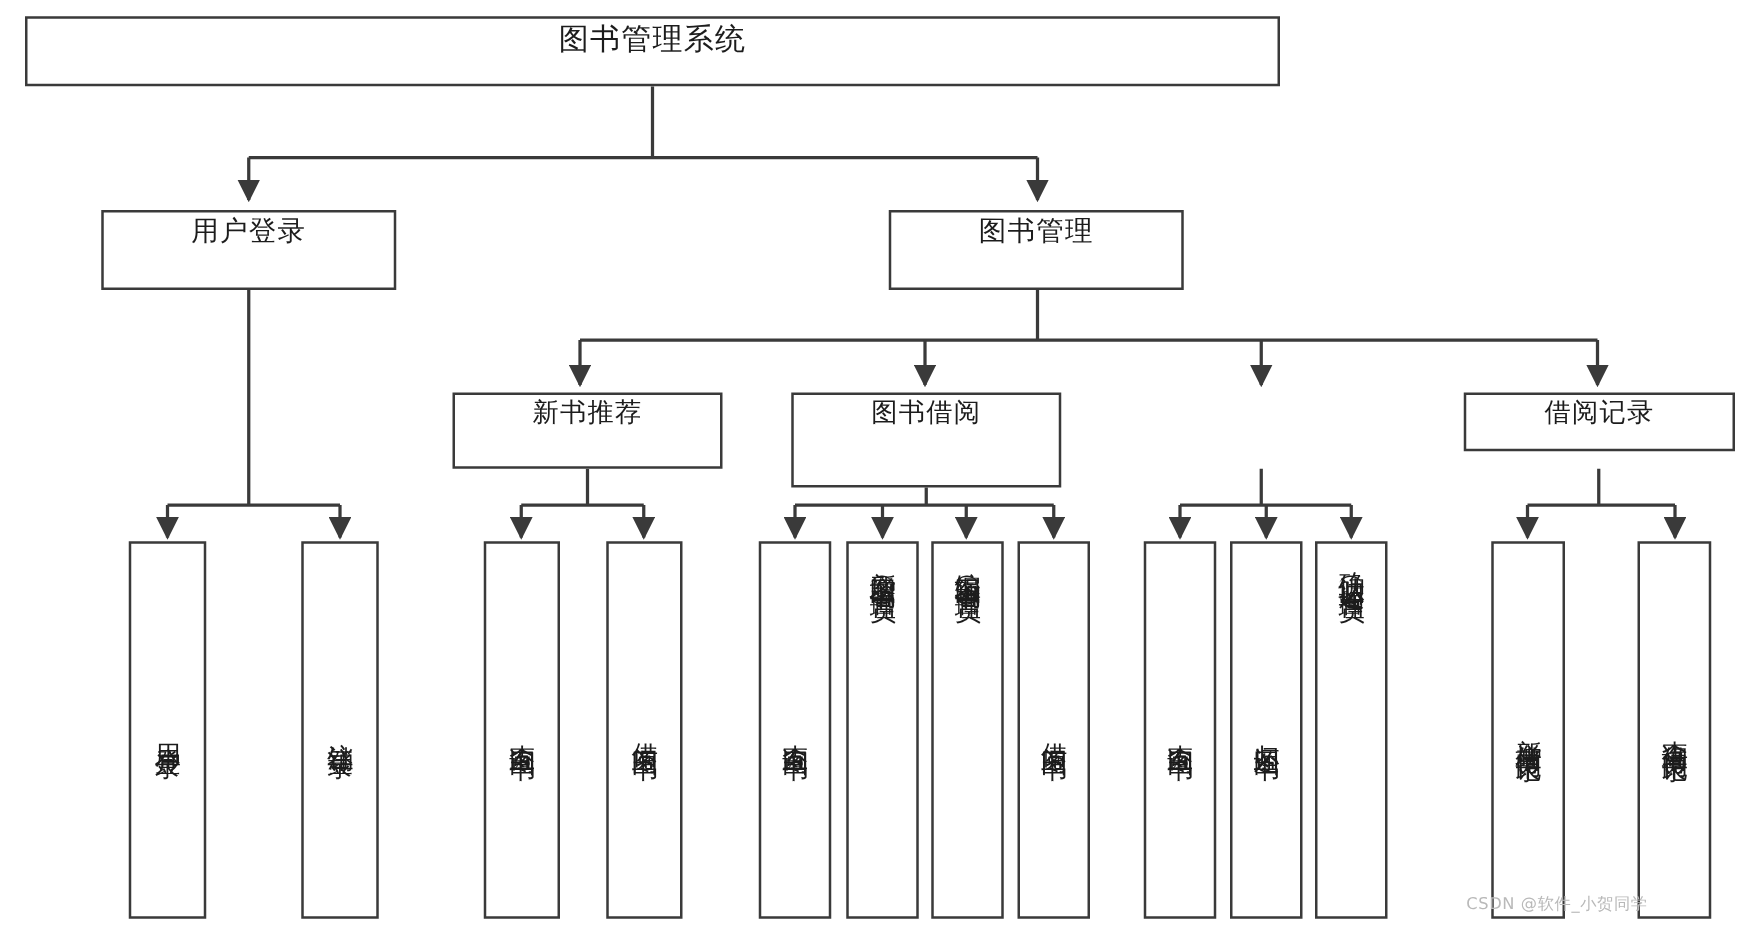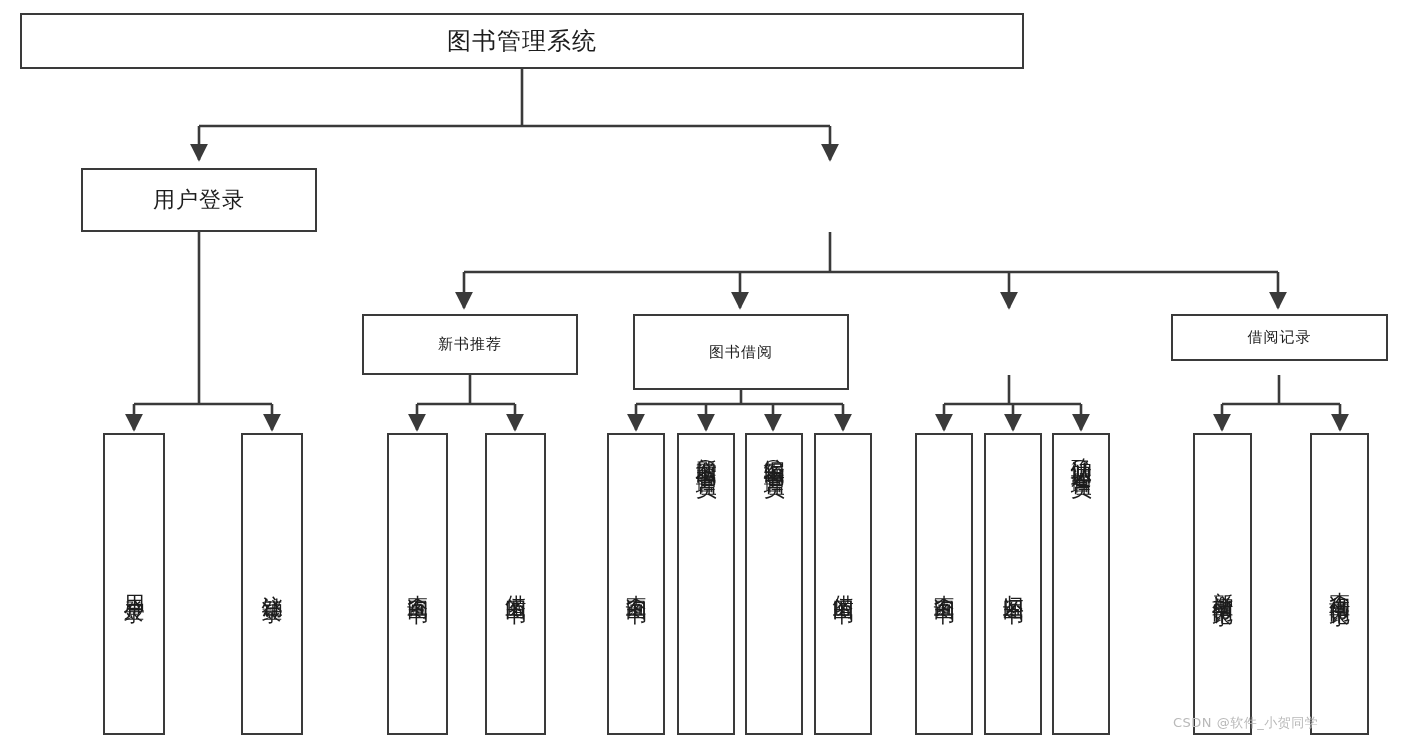--- a/index.html
+++ b/index.html
@@ -25,35 +25,35 @@
     width: 1405px;
     height: 747px;
     pointer-events: none;
   }
   .node {
     position: absolute;
     box-sizing: border-box;
     border: 2.5px solid #3a3a3a;
     background: #ffffff;
     display: flex;
-    align-items: center;
+    align-items: flex-start;
     justify-content: center;
     color: #1c1c1c;
     z-index: 2;
   }
   .node.root {
     font-size: 24px;
     letter-spacing: 1px;
   }
   .node.level2 {
     font-size: 22px;
     letter-spacing: 1px;
   }
   .node.level3 {
-    font-size: 15px;
+    font-size: 21px;
     letter-spacing: 1px;
   }
   .node.leaf {
     font-size: 21px;
     align-items: flex-start;
     padding-top: 6px;
   }
   .node.leaf .vlabel {
     writing-mode: vertical-rl;
     text-orientation: upright;
@@ -132,20 +132,23 @@
     </g>
   </svg>
 
   <div class="node root" style="left:20px; top:13px; width:1004px; height:56px;">
     <span>图书管理系统</span>
   </div>
 
   <div class="node level2" style="left:81px; top:168px; width:236px; height:64px;">
     <span>用户登录</span>
   </div>
+  <div class="node level2" style="left:711px; top:168px; width:236px; height:64px;">
+    <span>图书管理</span>
+  </div>
 
   <div class="node level3" style="left:362px; top:314px; width:216px; height:61px;">
     <span>新书推荐</span>
   </div>
   <div class="node level3" style="left:633px; top:314px; width:216px; height:76px;">
     <span>图书借阅</span>
   </div>
   <div class="node level3" style="left:1171px; top:314px; width:217px; height:47px;">
     <span>借阅记录</span>
   </div>

